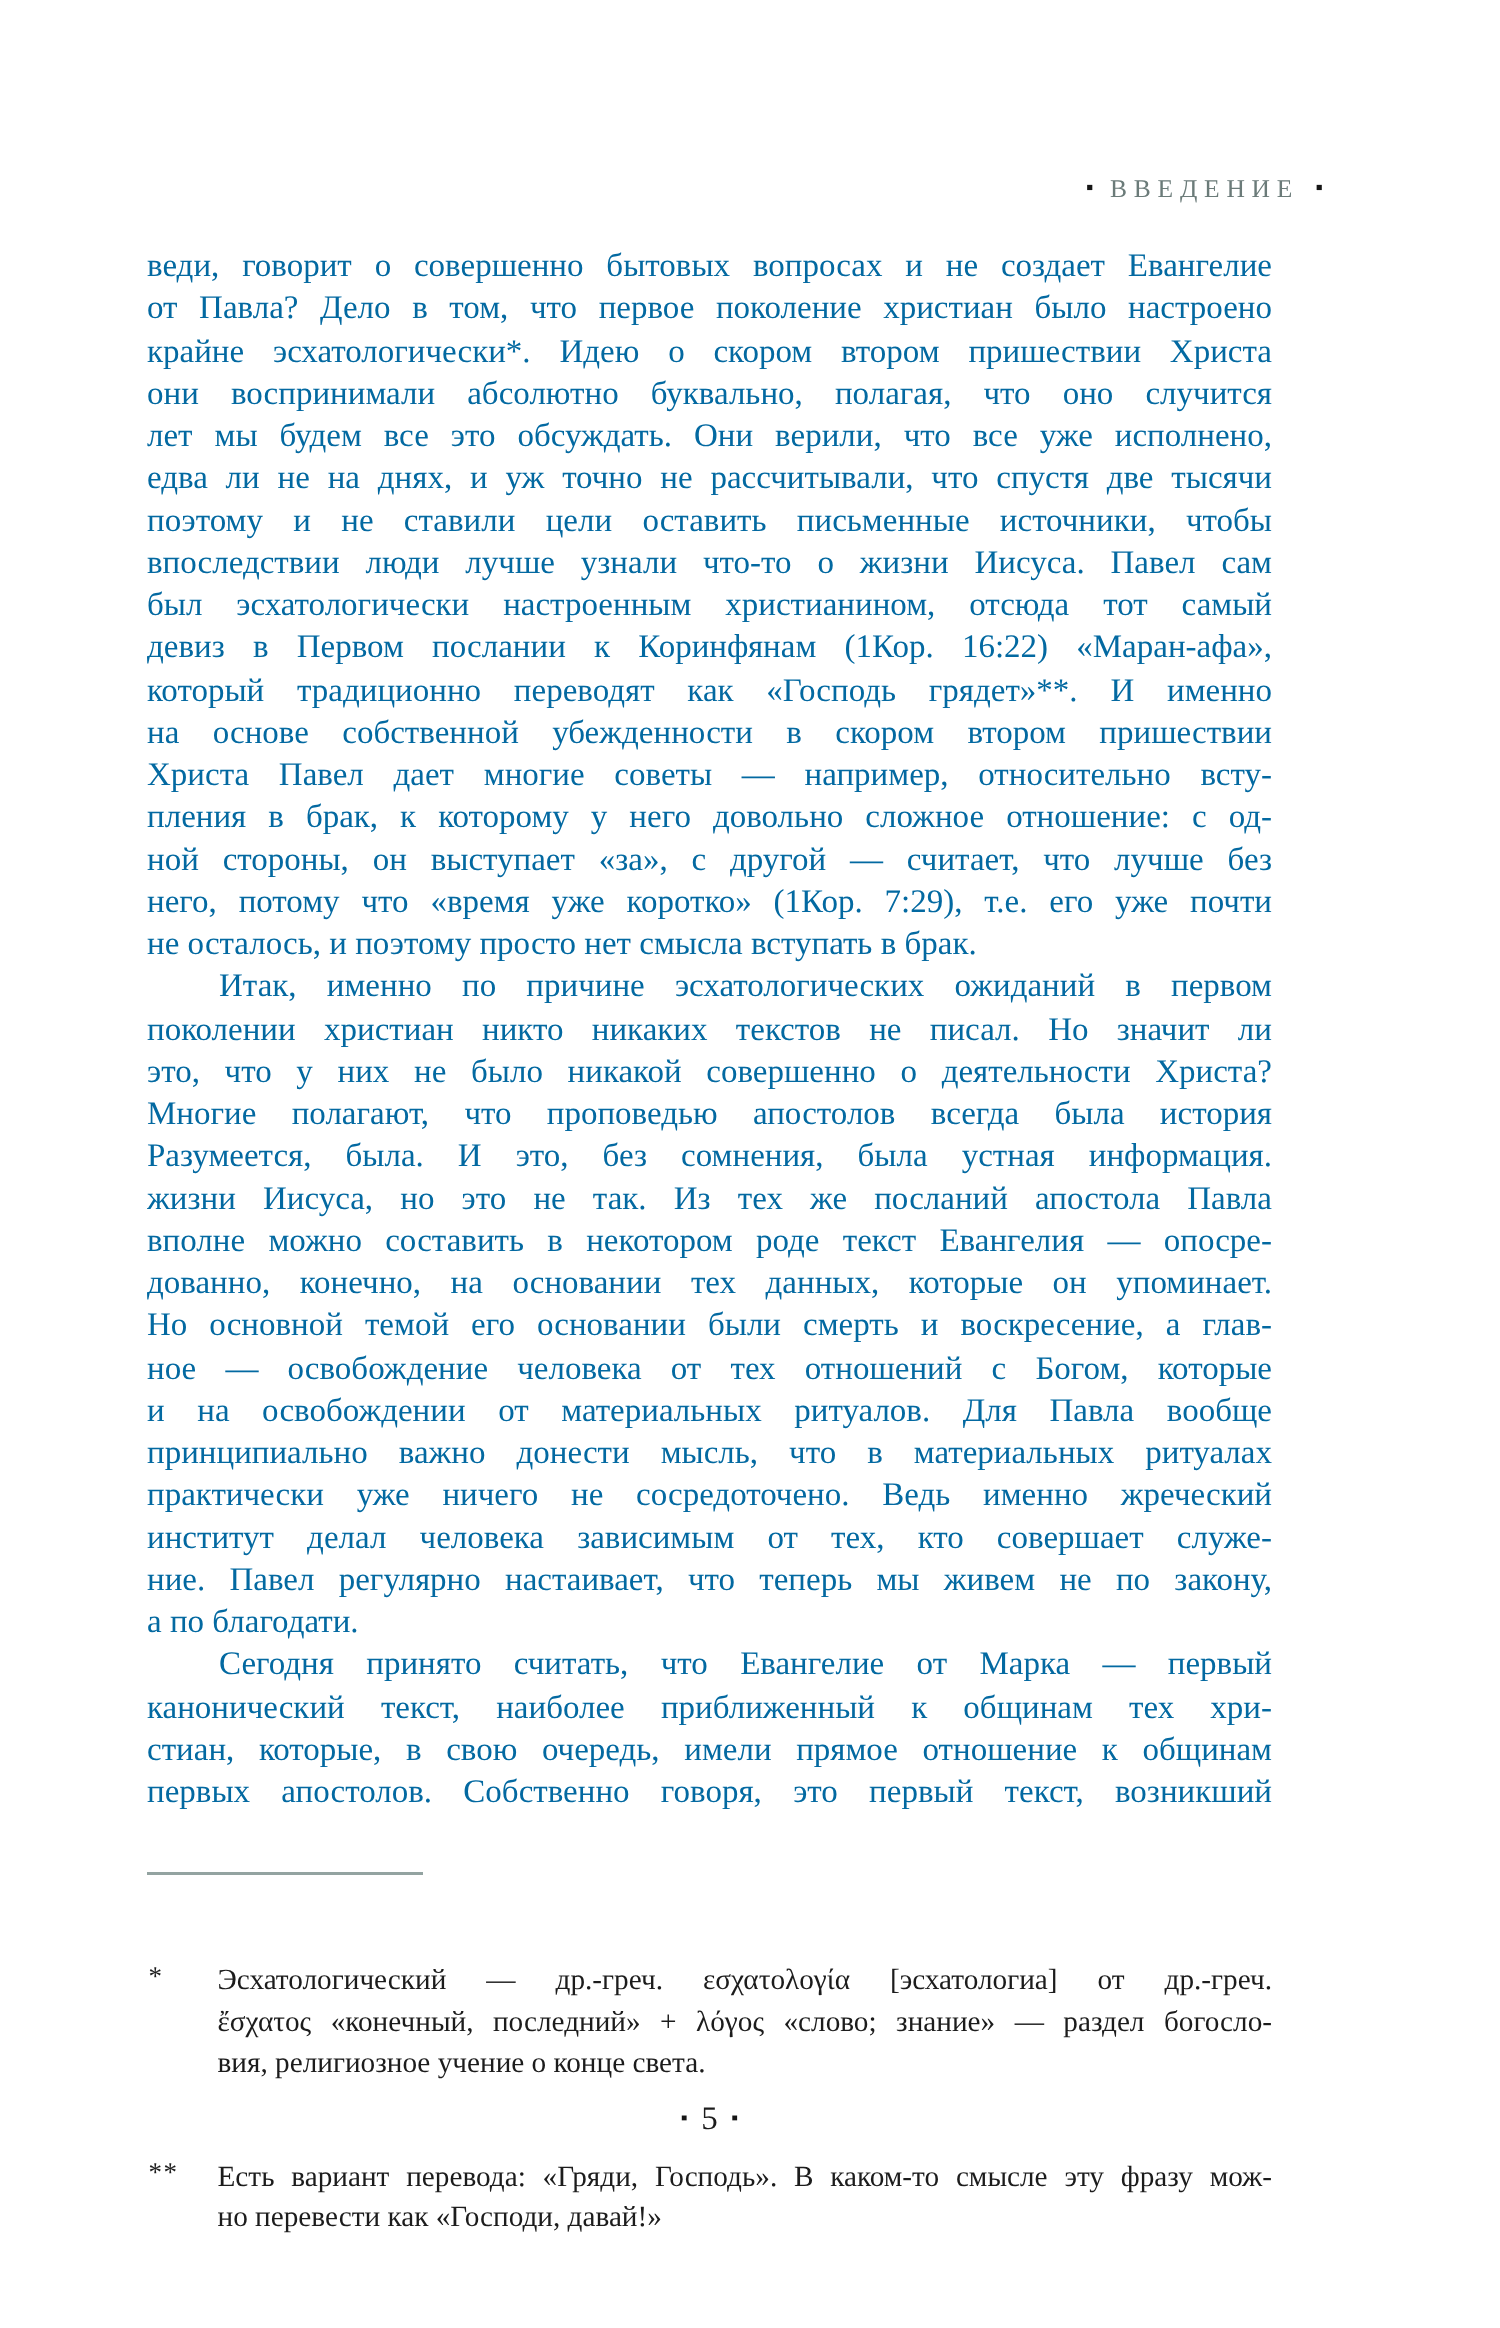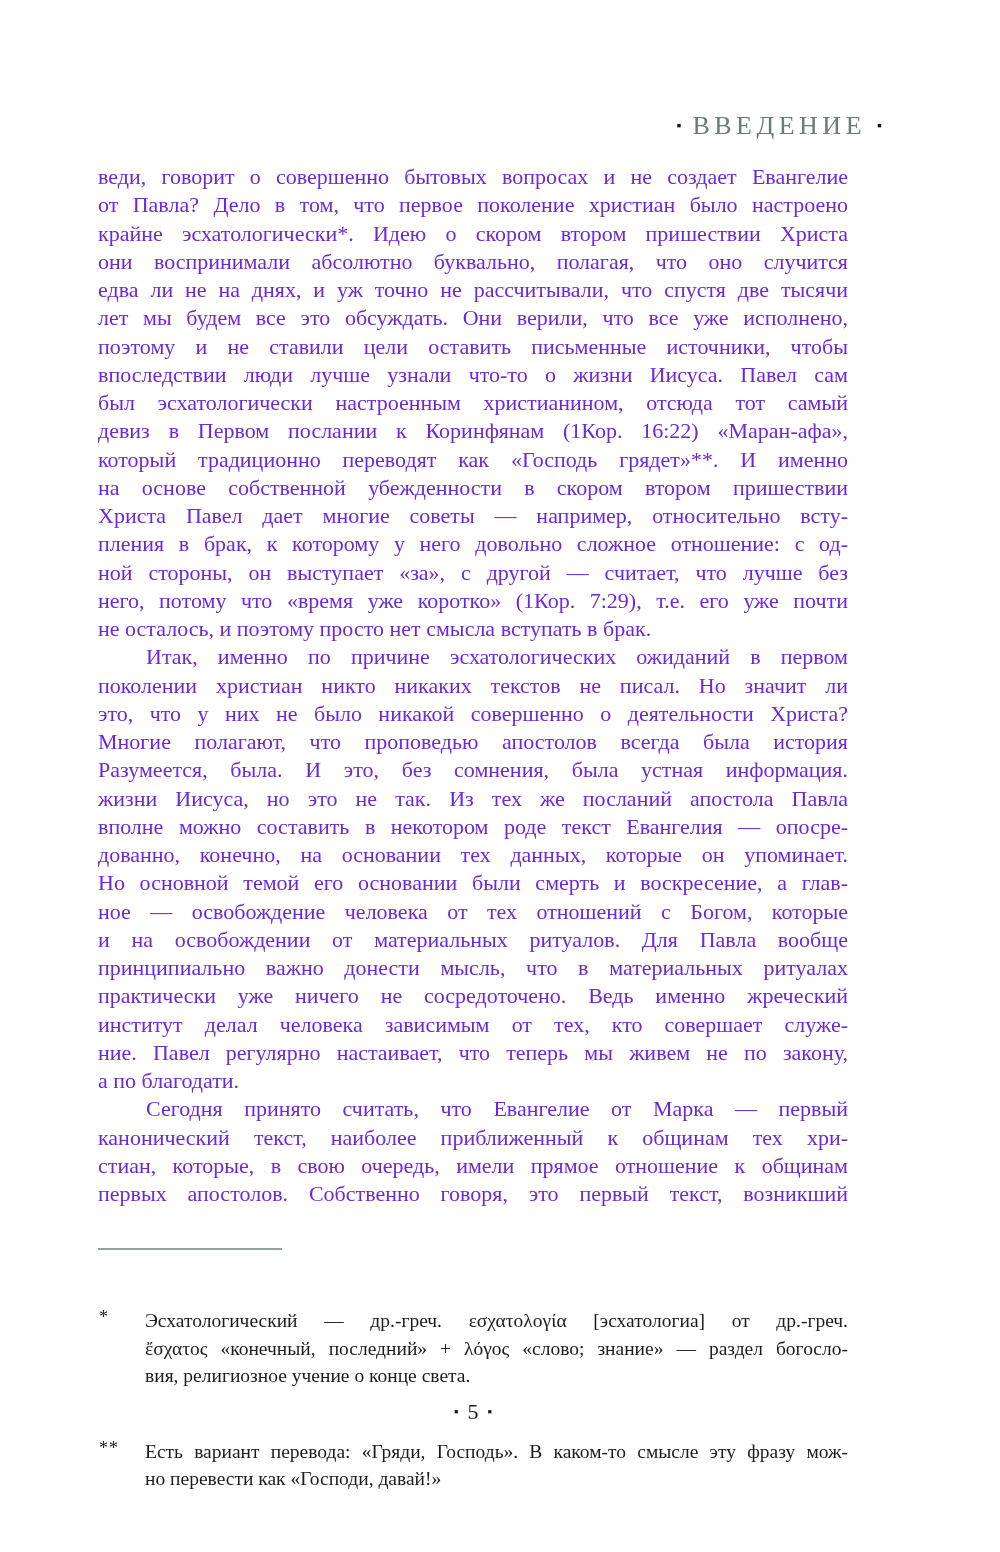--- a/index.html
+++ b/index.html
@@ -20,30 +20,30 @@
     gap:11px;
     line-height:24px;
     white-space:nowrap;
   }
   .running-header .hdr-bullet{
     font-size:14px;
     color:#161616;
     line-height:24px;
   }
   .running-header .hdr-title{
-    font-size:26px;
+    font-size:17px;
     letter-spacing:4.5px;
     color:#6b7b79;
   }
   .body-text{
     position:absolute;
     top:163px;left:98px;width:750px;
     font-size:22px;
     line-height:28.25px;
-    color:#6d28d9;
+    color:#0369a1;
   }
   .paragraph{margin:0;padding:0;}
   .line{
     height:28.25px;
     text-align:justify;
     text-align-last:justify;
     white-space:nowrap;
     overflow:hidden;
   }
   .line.indent{padding-left:48px;}
@@ -104,22 +104,22 @@
   <span class="hdr-title">ВВЕДЕНИЕ</span>
   <span class="hdr-bullet">▪</span>
 </div>
 
 <div class="body-text" id="body-text">
     <div class="paragraph">
       <div class="line">веди, говорит о совершенно бытовых вопросах и не создает Евангелие</div>
       <div class="line">от Павла? Дело в том, что первое поколение христиан было настроено</div>
       <div class="line">крайне эсхатологически*. Идею о скором втором пришествии Христа</div>
       <div class="line">они воспринимали абсолютно буквально, полагая, что оно случится</div>
+      <div class="line">лет мы будем все это обсуждать. Они верили, что все уже исполнено,</div>
       <div class="line">едва ли не на днях, и уж точно не рассчитывали, что спустя две тысячи</div>
-      <div class="line">лет мы будем все это обсуждать. Они верили, что все уже исполнено,</div>
       <div class="line">поэтому и не ставили цели оставить письменные источники, чтобы</div>
       <div class="line">впоследствии люди лучше узнали что-то о жизни Иисуса. Павел сам</div>
       <div class="line">был эсхатологически настроенным христианином, отсюда тот самый</div>
       <div class="line">девиз в Первом послании к Коринфянам (1Кор. 16:22) «Маран-афа»,</div>
       <div class="line">который традиционно переводят как «Господь грядет»**. И именно</div>
       <div class="line">на основе собственной убежденности в скором втором пришествии</div>
       <div class="line">Христа Павел дает многие советы — например, относительно всту-</div>
       <div class="line">пления в брак, к которому у него довольно сложное отношение: с од-</div>
       <div class="line">ной стороны, он выступает «за», с другой — считает, что лучше без</div>
       <div class="line">него, потому что «время уже коротко» (1Кор. 7:29), т.е. его уже почти</div>

